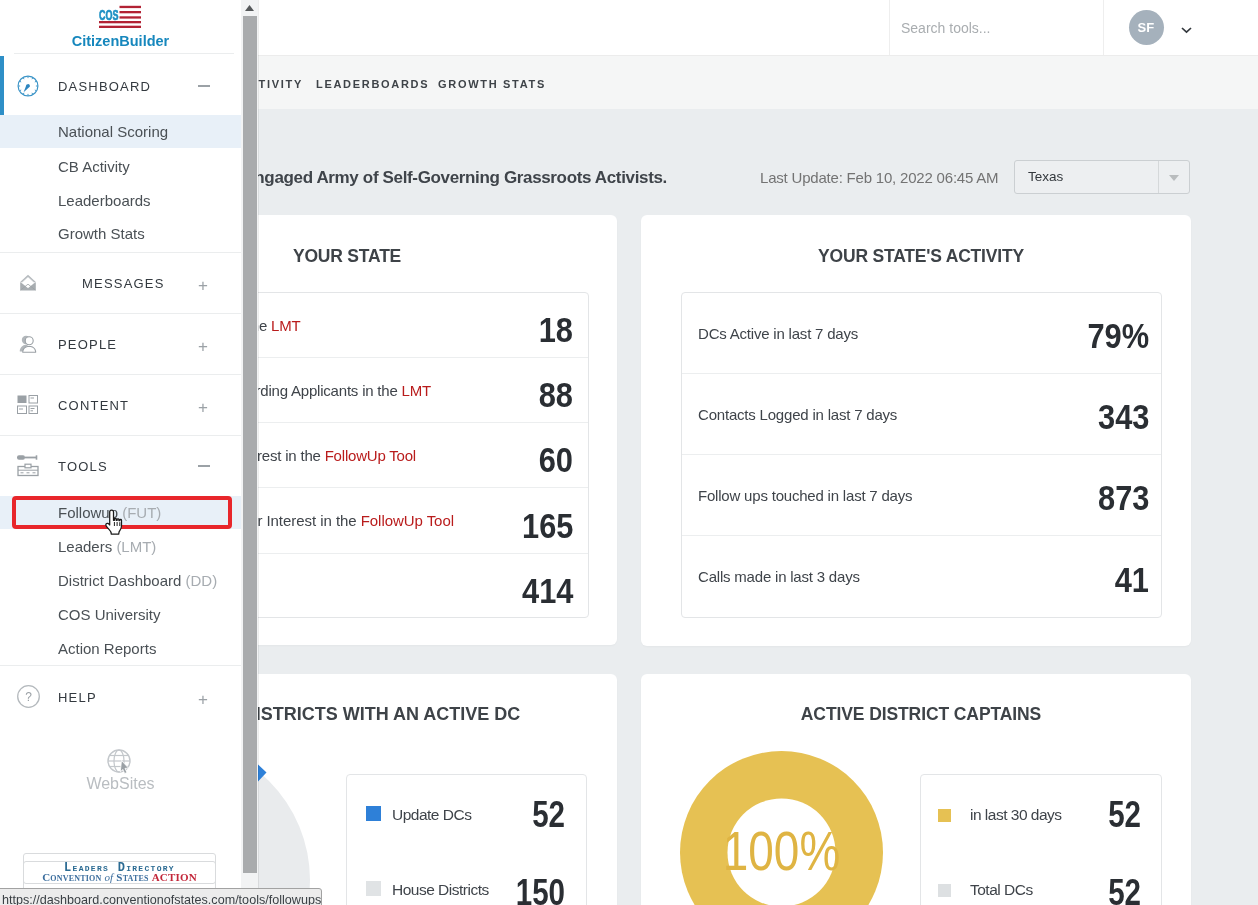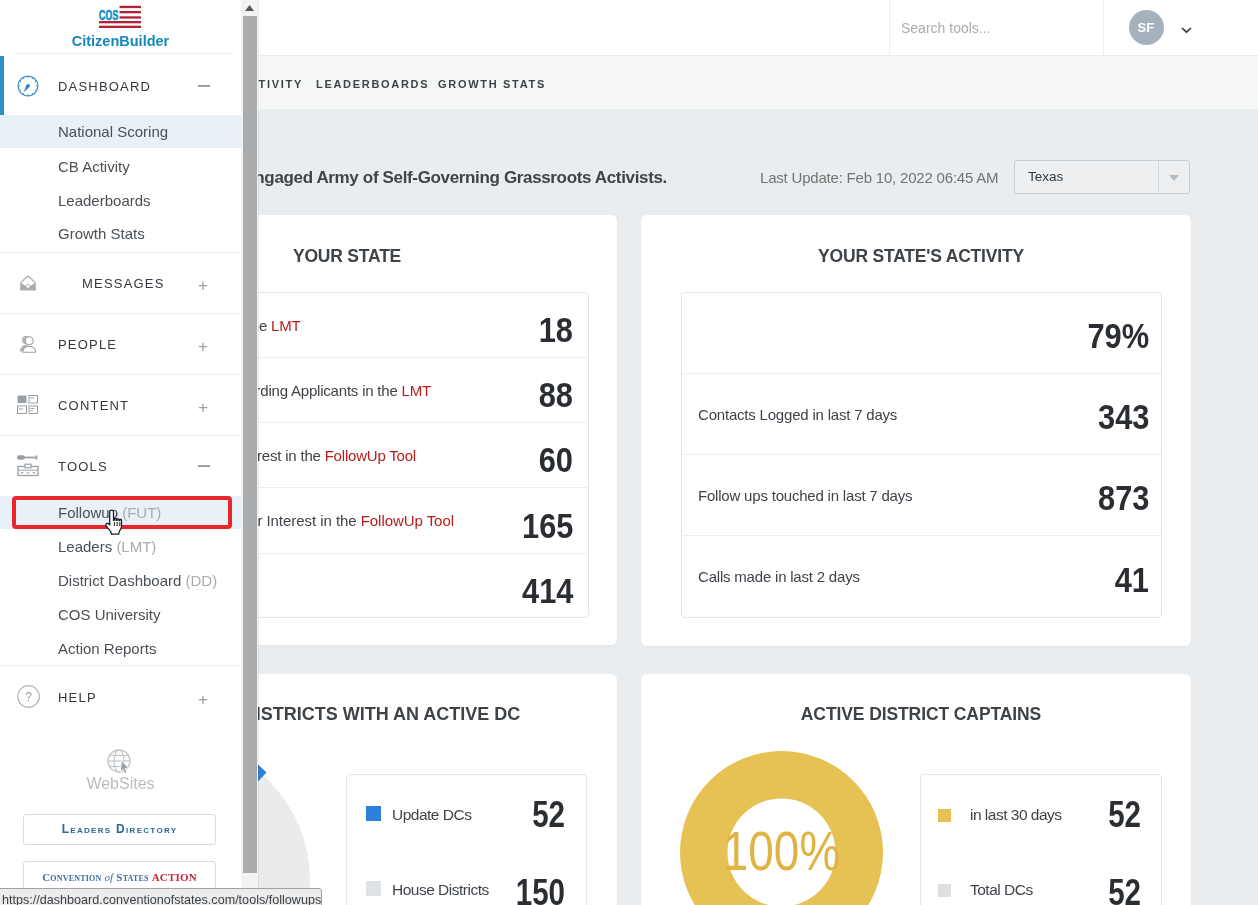--- a/index.html
+++ b/index.html
@@ -111,32 +111,33 @@
           </div>
         <div class="rnum" style="transform:scaleX(0.88) translateY(5px);">414</div>
       </div>
     </div>
   </div>
 
   <div class="card" style="left:641px; top:215px; width:550px; height:431px;">
     <div class="cardtitle" style="left:5px; top:31px; font-size:17.5px; letter-spacing:-0.2px;">YOUR STATE'S ACTIVITY</div>
     <div class="ibox" style="left:40px; top:77px; width:481px; height:326px;">
       <div class="row" style="top:0; height:81px;">
+        <div class="rlabel" style="left:16px;">DCs Active in last 7 days</div>
         <div class="rnum" style="right:12px; transform:scaleX(0.88) translateY(2.5px);">79%</div>
       </div>
       <div class="row" style="top:81px; height:81px;">
         <div class="rlabel" style="left:16px;">Contacts Logged in last 7 days</div>
         <div class="rnum" style="right:12px; transform:scaleX(0.88) translateY(2.5px);">343</div>
       </div>
       <div class="row" style="top:162px; height:81px;">
         <div class="rlabel" style="left:16px;">Follow ups touched in last 7 days</div>
         <div class="rnum" style="right:12px; transform:scaleX(0.88) translateY(2.5px);">873</div>
       </div>
       <div class="row" style="top:243px; height:81px; border-bottom:none;">
-        <div class="rlabel" style="left:16px;">Calls made in last 2 days</div>
+        <div class="rlabel" style="left:16px;">Calls made in last 3 days</div>
         <div class="rnum" style="right:12px; transform:scaleX(0.88) translateY(2.5px);">41</div>
       </div>
     </div>
   </div>
 
   <div class="card" style="left:67px; top:674px; width:550px; height:420px;">
     <div class="cardtitle" style="left:5px; top:30px; font-size:18px; letter-spacing:0;">HOUSE DISTRICTS WITH AN ACTIVE DC</div>
   </div>
 
   <svg class="abs" style="left:20px; top:730px;" width="310" height="175" viewBox="0 0 310 175">
@@ -291,21 +292,21 @@
   <svg class="abs" style="left:105px; top:747px;" width="32" height="32" viewBox="0 0 32 32">
     <circle cx="14" cy="14" r="11" fill="none" stroke="#c3c7cb" stroke-width="1.4"></circle>
     <ellipse cx="14" cy="14" rx="5" ry="11" fill="none" stroke="#c3c7cb" stroke-width="1.2"></ellipse>
     <line x1="3" y1="14" x2="25" y2="14" stroke="#c3c7cb" stroke-width="1.2"></line>
     <line x1="4.5" y1="8.5" x2="23.5" y2="8.5" stroke="#c3c7cb" stroke-width="1.2"></line>
     <line x1="4.5" y1="19.5" x2="23.5" y2="19.5" stroke="#c3c7cb" stroke-width="1.2"></line>
     <path d="M16.5 13.5 l7 7.6 l-3.5 0.3 l1.9 4.1 l-2.2 1 l-1.9-4.1 l-2.5 2.5 z" fill="#9aa0a5" stroke="#fff" stroke-width="0.8"></path>
   </svg>
   <div class="abs" style="left:0; top:775px; width:241px; text-align:center; font-size:16px; color:#b9bdc1;">WebSites</div>
 
-  <div class="abs" style="left:23px; top:814px; width:193px; height:31px; border:1px solid #d9dbdd; border-radius:3px; text-align:center; line-height:29px; font-family:Liberation Sans, sans-serif; font-variant:small-caps; font-size:12px; letter-spacing:1.3px; color:#2a6a92; font-weight:600;">Leaders Directory</div>
+  <div class="abs" style="left:23px; top:853px; width:193px; height:31px; border:1px solid #d9dbdd; border-radius:3px; text-align:center; line-height:29px; font-family:Liberation Mono, monospace; font-variant:small-caps; font-size:12px; letter-spacing:1.3px; color:#2a6a92; font-weight:600;">Leaders Directory</div>
 
   <div class="abs" style="left:23px; top:861px; width:193px; height:34px; border:1px solid #d9dbdd; border-radius:3px; text-align:center; line-height:31px; font-family:'Liberation Serif',serif; font-size:11px; letter-spacing:0.2px;">
     <span style="font-variant:small-caps; color:#3c6e9e; font-weight:700;">Convention </span><span style="font-style:italic; color:#3c6e9e;">of</span><span style="font-variant:small-caps; color:#3c6e9e; font-weight:700;"> States </span><span style="color:#c3273a; font-weight:700;">ACTION</span>
   </div>
 </div>
 <div id="sbline"></div>
 
 <div id="sbtrack">
   <svg class="abs" style="left:4px; top:5px;" width="9" height="6" viewBox="0 0 9 6">
       <polygon points="4.5,0 9,6 0,6" fill="#55585a"></polygon>

